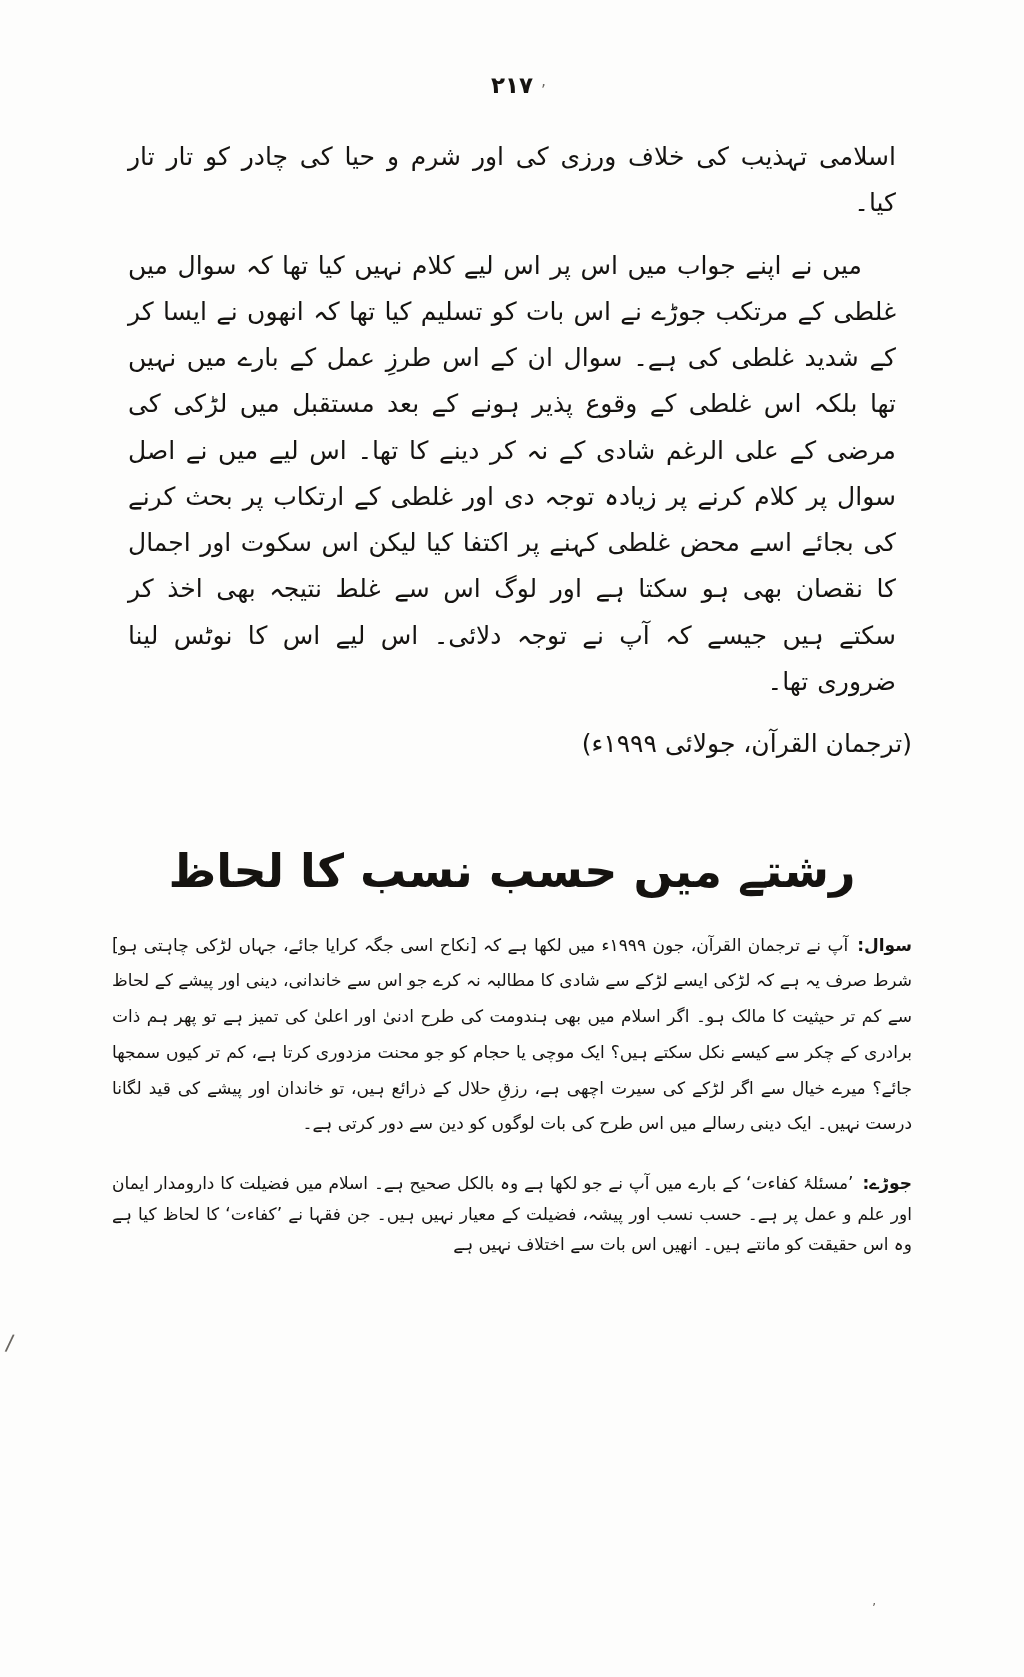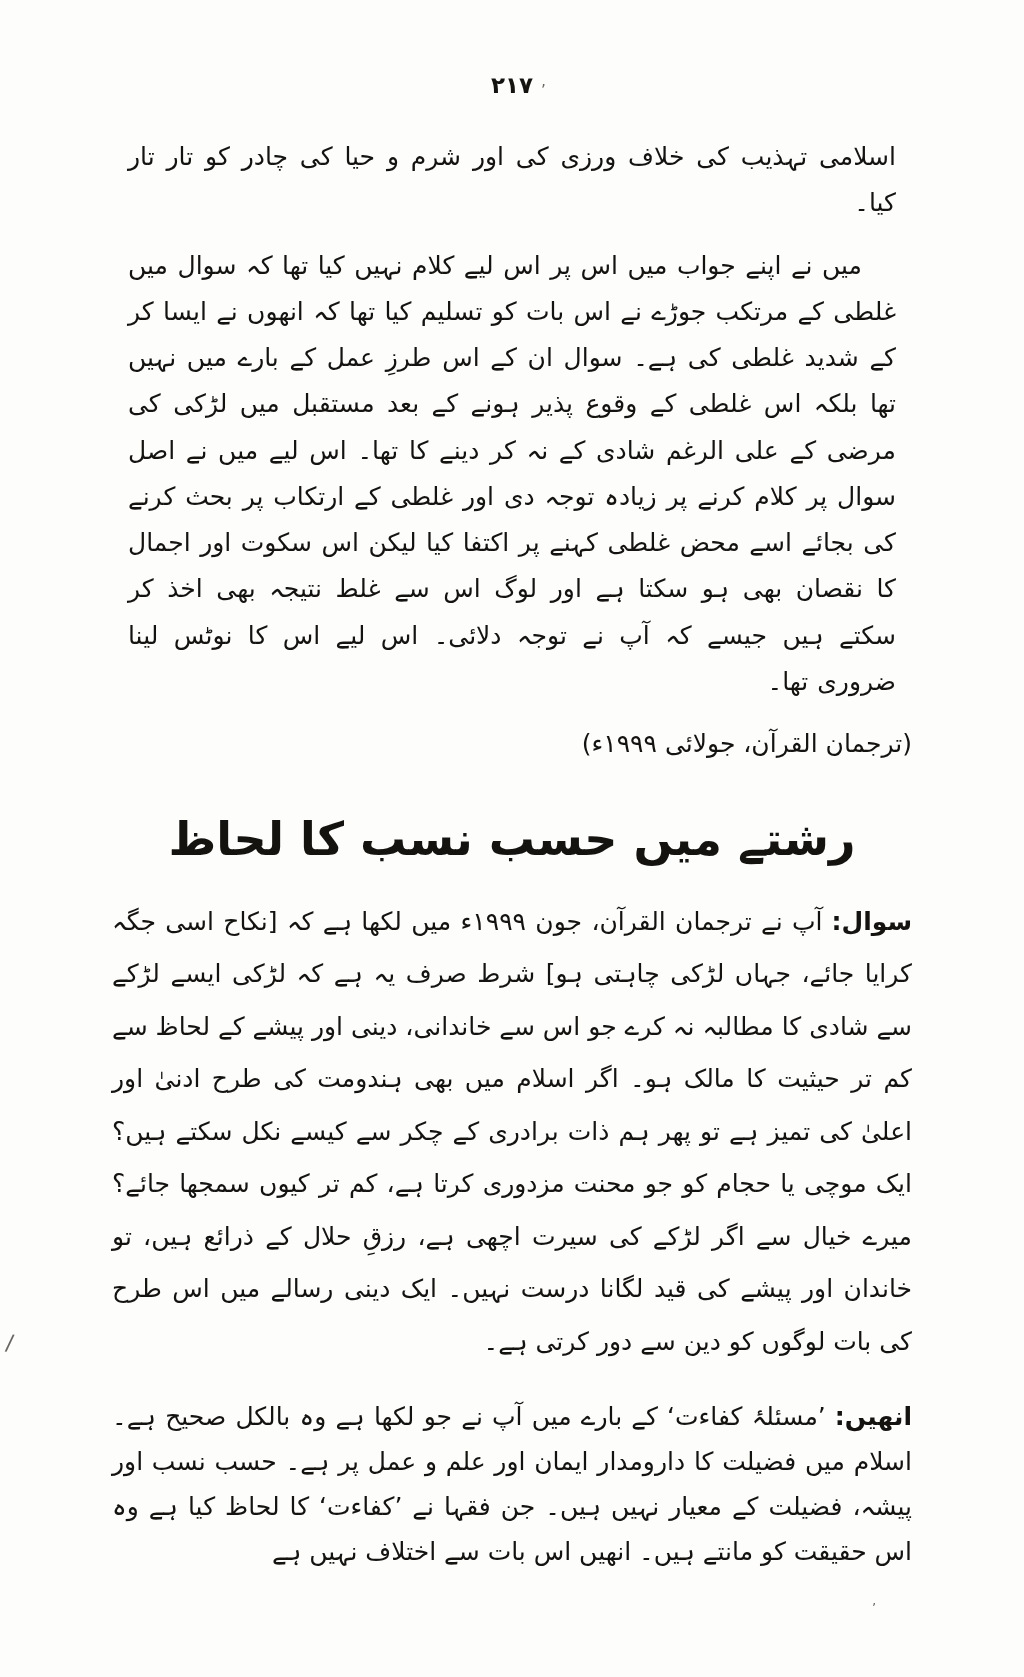--- a/index.html
+++ b/index.html
@@ -39,26 +39,26 @@
     direction: rtl;
     text-align: right;            
     font-size: 25px;
     margin: 14px 0 0 0;
     line-height: 1.8;
   }
   .section-heading {
     text-align: center;
     font-size: 46px;
     font-weight: bold;
-    margin: 44px 0 26px 0;
+    margin: 76px 0 26px 0;
     line-height: 1.3;
     letter-spacing: 0;
   }
   .qa {
-    font-size: 25px;
+    font-size: 17px;
     line-height: 2.1;
     text-align: justify;
     margin: 8px 0 0 0;
   }
   .qa.answer { line-height: 1.8; margin-top: 26px; }
   .qa-label { font-weight: bold; margin-inline-end: 9px; }
   .artifact {
     position: absolute;
     color: #44403a;
     opacity: .8;
@@ -79,19 +79,19 @@
   <p class="para">اسلامی تہذیب کی خلاف ورزی کی اور شرم و حیا کی چادر کو تار تار کیا۔</p>
 
   <p class="para indent-first">میں نے اپنے جواب میں اس پر اس لیے کلام نہیں کیا تھا کہ سوال میں غلطی کے مرتکب جوڑے نے اس بات کو تسلیم کیا تھا کہ انھوں نے ایسا کر کے شدید غلطی کی ہے۔ سوال ان کے اس طرزِ عمل کے بارے میں نہیں تھا بلکہ اس غلطی کے وقوع پذیر ہونے کے بعد مستقبل میں لڑکی کی مرضی کے علی الرغم شادی کے نہ کر دینے کا تھا۔ اس لیے میں نے اصل سوال پر کلام کرنے پر زیادہ توجہ دی اور غلطی کے ارتکاب پر بحث کرنے کی بجائے اسے محض غلطی کہنے پر اکتفا کیا لیکن اس سکوت اور اجمال کا نقصان بھی ہو سکتا ہے اور لوگ اس سے غلط نتیجہ بھی اخذ کر سکتے ہیں جیسے کہ آپ نے توجہ دلائی۔ اس لیے اس کا نوٹس لینا ضروری تھا۔</p>
 
   <p class="citation">(ترجمان القرآن، جولائی ۱۹۹۹ء)</p>
 
   <h1 class="section-heading">رشتے میں حسب نسب کا لحاظ</h1>
 
   <p class="qa question"><span class="qa-label">سوال:</span><span>آپ نے ترجمان القرآن، جون ۱۹۹۹ء میں لکھا ہے کہ [نکاح اسی جگہ کرایا جائے، جہاں لڑکی چاہتی ہو] شرط صرف یہ ہے کہ لڑکی ایسے لڑکے سے شادی کا مطالبہ نہ کرے جو اس سے خاندانی، دینی اور پیشے کے لحاظ سے کم تر حیثیت کا مالک ہو۔ اگر اسلام میں بھی ہندومت کی طرح ادنیٰ اور اعلیٰ کی تمیز ہے تو پھر ہم ذات برادری کے چکر سے کیسے نکل سکتے ہیں؟ ایک موچی یا حجام کو جو محنت مزدوری کرتا ہے، کم تر کیوں سمجھا جائے؟ میرے خیال سے اگر لڑکے کی سیرت اچھی ہے، رزقِ حلال کے ذرائع ہیں، تو خاندان اور پیشے کی قید لگانا درست نہیں۔ ایک دینی رسالے میں اس طرح کی بات لوگوں کو دین سے دور کرتی ہے۔</span></p>
 
-  <p class="qa answer"><span class="qa-label">انھیں:</span><span>’مسئلۂ کفاءت‘ کے بارے میں آپ نے جو لکھا ہے وہ بالکل صحیح ہے۔ اسلام میں فضیلت کا دارومدار ایمان اور علم و عمل پر ہے۔ حسب نسب اور پیشہ، فضیلت کے معیار نہیں ہیں۔ جن فقہا نے ’کفاءت‘ کا لحاظ کیا ہے وہ اس حقیقت کو مانتے ہیں۔ انھیں اس بات سے اختلاف نہیں ہے</span></p>
+  <p class="qa answer"><span class="qa-label">جوڑے:</span><span>’مسئلۂ کفاءت‘ کے بارے میں آپ نے جو لکھا ہے وہ بالکل صحیح ہے۔ اسلام میں فضیلت کا دارومدار ایمان اور علم و عمل پر ہے۔ حسب نسب اور پیشہ، فضیلت کے معیار نہیں ہیں۔ جن فقہا نے ’کفاءت‘ کا لحاظ کیا ہے وہ اس حقیقت کو مانتے ہیں۔ انھیں اس بات سے اختلاف نہیں ہے</span></p>
 
 </div>
 
 <span class="artifact mark-top">’</span>
 <span class="artifact mark-left">/</span>
 <span class="artifact mark-bottom">٬</span>
 
 </body></html>

